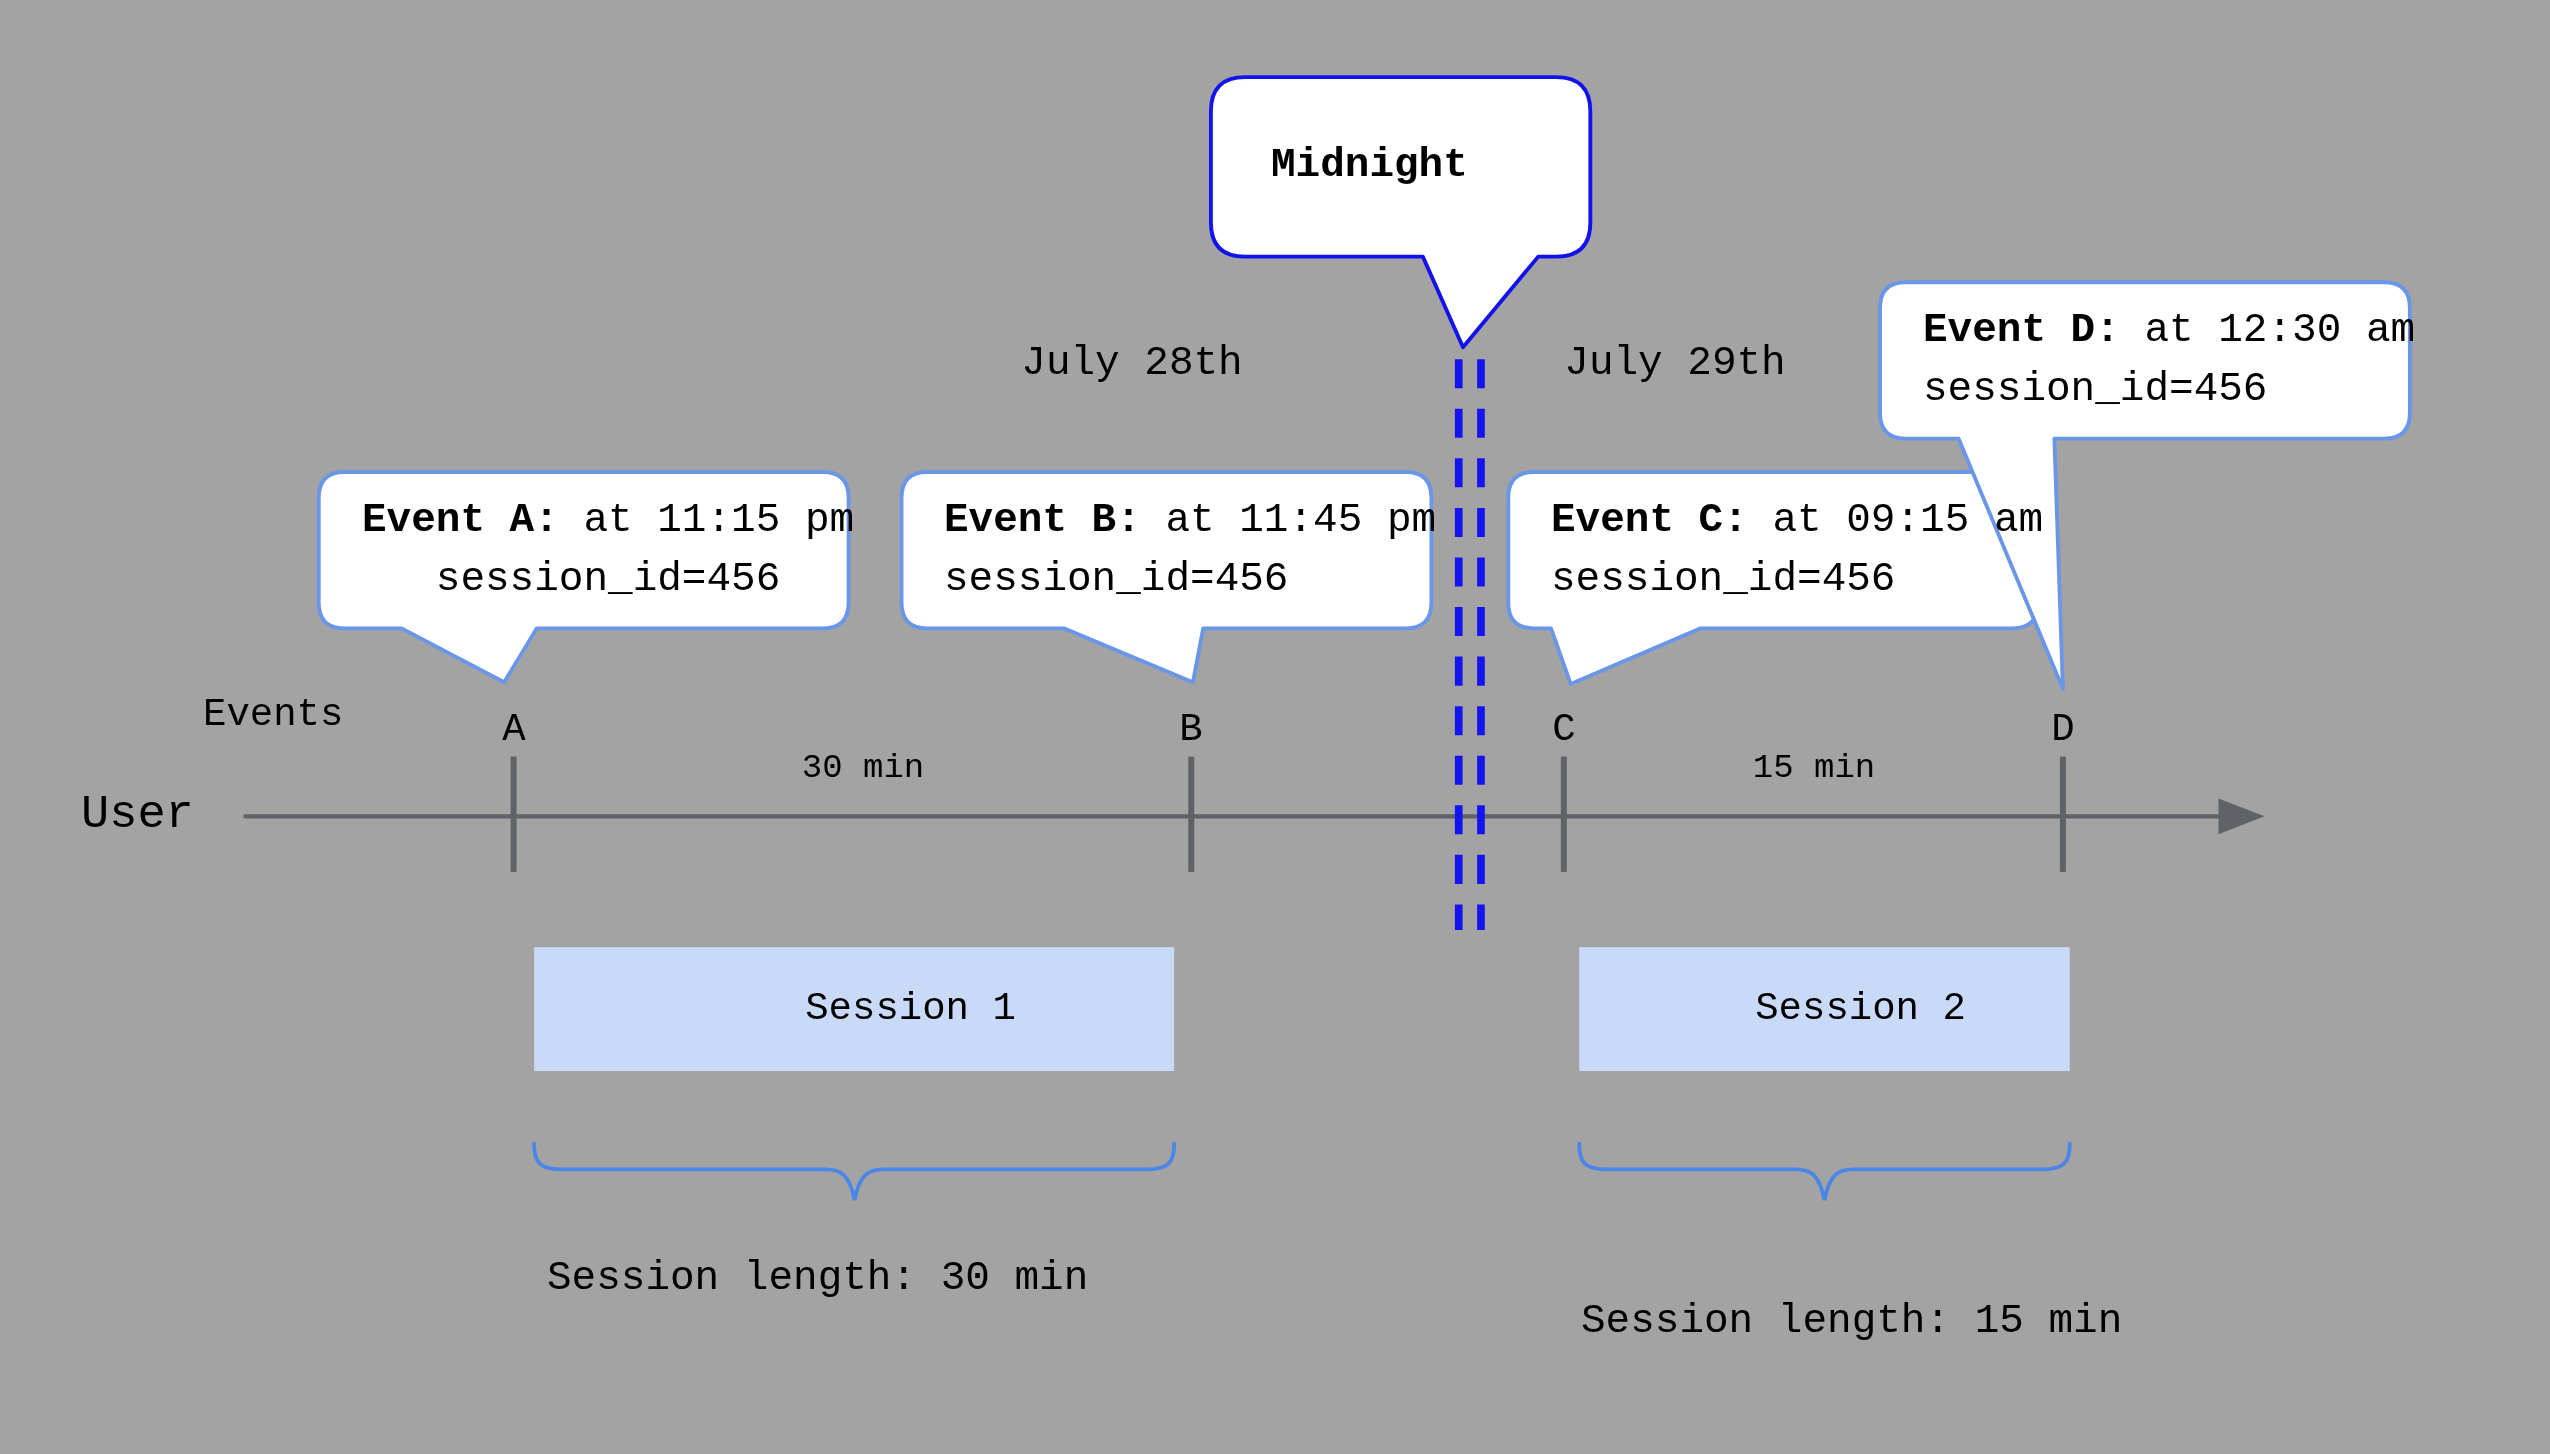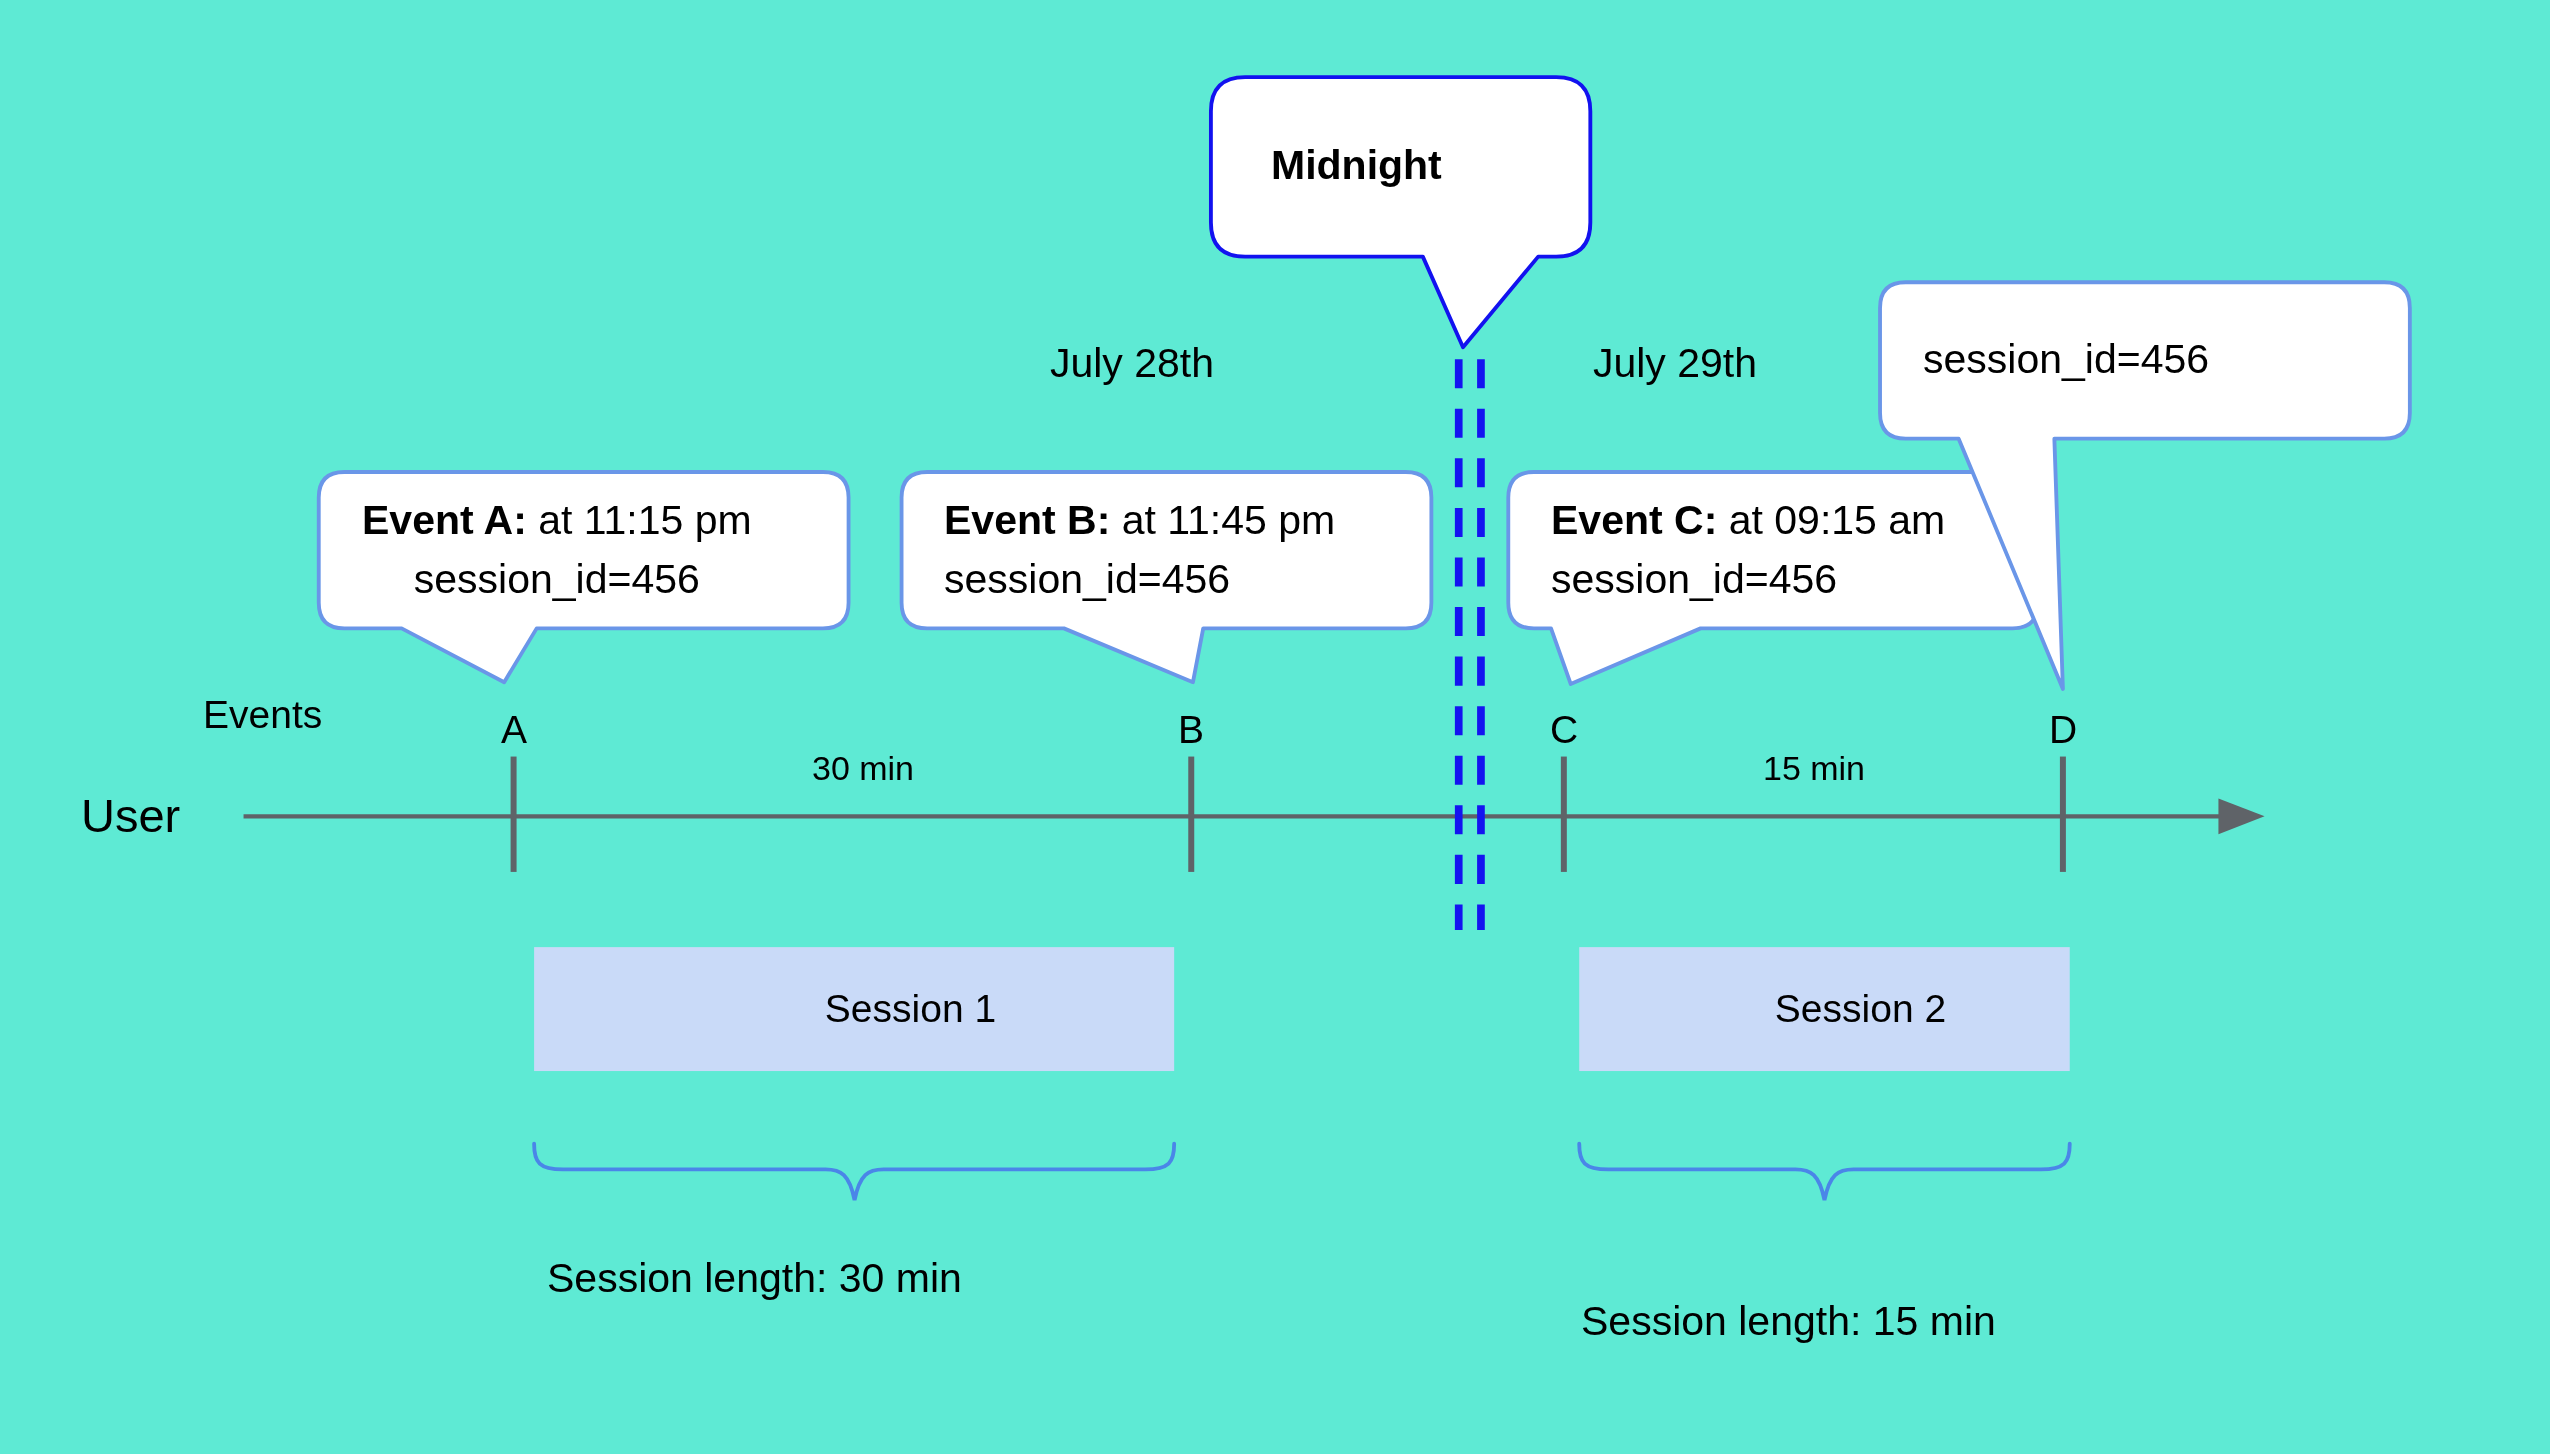--- a/index.html
+++ b/index.html
@@ -1,18 +1,18 @@
 <!DOCTYPE html>
 <html style="font-size:13.7px"><head>
 <meta charset="utf-8">
 <style>
   html,body{margin:0;padding:0;background:#ffffff;}
   #stage{
-    position:relative;width:2550px;height:1455px;background:#5eead4;overflow:hidden;
-    font-family:Liberation Sans, sans-serif;color:#000;
+    position:relative;width:2550px;height:1455px;background:#a3a3a3;overflow:hidden;
+    font-family:Liberation Mono, monospace;color:#000;
   }
   #shapes{position:absolute;left:0;top:0;}
   .abs{position:absolute;white-space:nowrap;}
   .ctr{transform:translateX(-50%);}
   .date-label{font-size:41px;text-align:center;}
   .axis-letter{font-size:39px;}
   .axis-row-label{font-size:39px;}
   .user-label{font-size:47px;}
   .gap-label{font-size:34px;}
   .midnight-label{font-size:41px;font-weight:700;}
@@ -73,20 +73,21 @@
   </div>
   <div class="callout-text" style="left:944px;top:472px;height:156px;">
     <div><span class="b">Event B:</span><span> at 11:45 pm</span></div>
     <div>session_id=456</div>
   </div>
   <div class="callout-text" style="left:1551px;top:472px;height:156px;">
     <div><span class="b">Event C:</span><span> at 09:15 am</span></div>
     <div>session_id=456</div>
   </div>
   <div class="callout-text" style="left:1923px;top:282px;height:156px;">
+    <div><span class="b">Event D:</span><span> at 12:30 am</span></div>
     <div>session_id=456</div>
   </div>
 
   <div class="abs axis-row-label" style="left:203px;top:693px;">Events</div>
   <div class="abs ctr axis-letter" style="left:514px;top:708px;">A</div>
   <div class="abs ctr axis-letter" style="left:1191px;top:708px;">B</div>
   <div class="abs ctr axis-letter" style="left:1564px;top:708px;">C</div>
   <div class="abs ctr axis-letter" style="left:2063px;top:708px;">D</div>
   <div class="abs user-label" style="left:81px;top:788px;">User</div>
 

